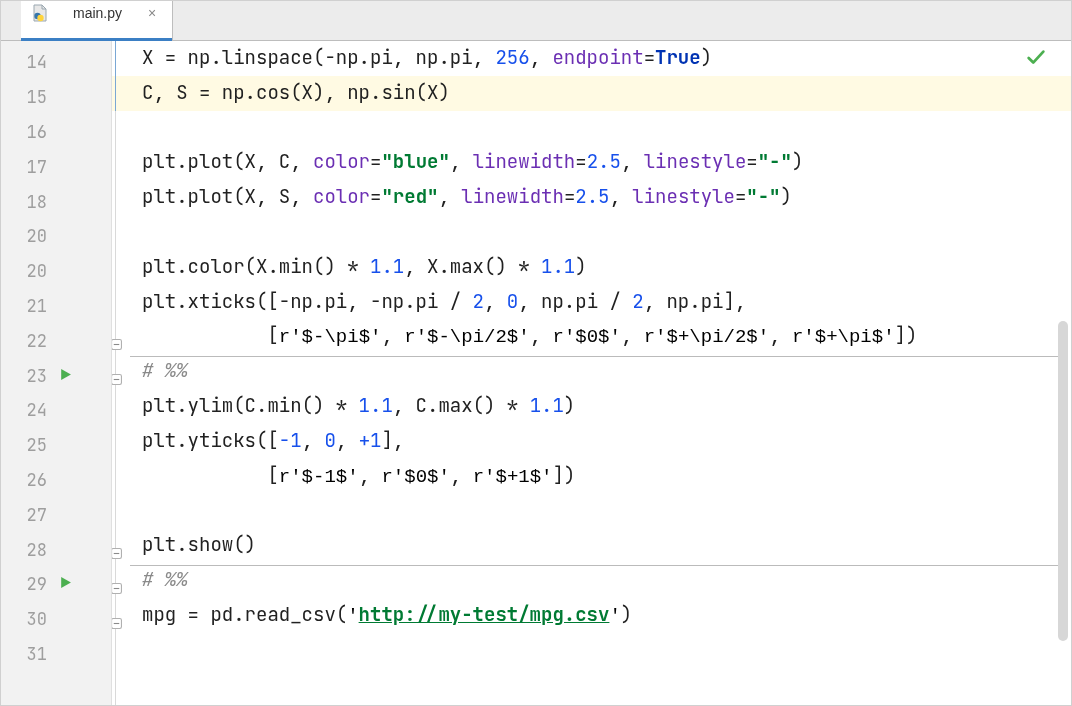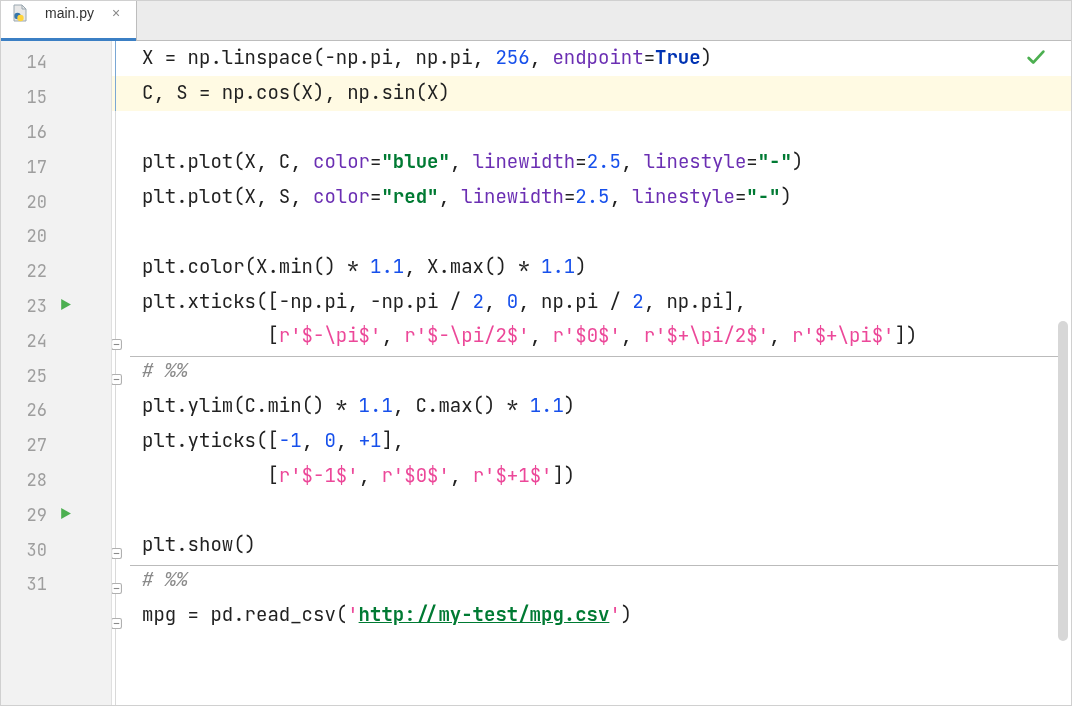--- a/index.html
+++ b/index.html
@@ -18,22 +18,23 @@
   border-bottom: 1px solid #bdbdbd;
   display: flex;
   align-items: stretch;
 }
 .tab {
   background: #fff;
   border-right: 1px solid #bdbdbd;
   display: flex;
   align-items: center;
   padding: 0 14px 15px 10px;
-  gap: 16px;
-  position: relative;
+  gap: 24px;
+  position: relative;
+  margin-left: 20px;
 }
 .tab::after {
   content: "";
   position: absolute;
   left: 0; right: 0; bottom: -1px;
   height: 3px;
   background: #3b7fc4;
 }
 .tab .file-icon {
   width: 18px; height: 18px;
@@ -140,21 +141,21 @@
 .cline.hl {
   background: #fffae3;
   margin-left: -30px;
   padding-left: 30px;
   margin-right: -800px;
   padding-right: 800px;
 }
 .tk-kw { color: #0033b3; font-weight: bold; }
 .tk-num { color: #1750eb; }
 .tk-str { color: #007a33; font-weight: 600; }
-.tk-strp { color: #ec4899; }
+.tk-strp { color: #000000; font-family: Liberation Mono, monospace; }
 .tk-kwarg { color: #6b2fb3; }
 .tk-cm { color: #8a8a8a; font-style: italic; }
 .tk-url { color: #007a33; font-weight: 600; text-decoration: underline; }
 
 .scrollbar-track {
   position: absolute;
   right: 3px;
   top: 280px;
   width: 10px;
   height: 320px;
@@ -189,24 +190,30 @@
         <div class="gline">
           <span class="lnum">15</span>
         </div>
         <div class="gline">
           <span class="lnum">16</span>
         </div>
         <div class="gline">
           <span class="lnum">17</span>
         </div>
         <div class="gline">
+          <span class="lnum">18</span>
+        </div>
+        <div class="gline">
           <span class="lnum">20</span>
         </div>
         <div class="gline">
           <span class="lnum">20</span>
+        </div>
+        <div class="gline">
+          <span class="lnum">21</span>
         </div>
         <div class="gline">
           <span class="lnum">22</span>
         </div>
         <div class="gline">
           <span class="lnum">23</span>
           <span class="run-mark"><svg viewBox="0 0 12 12">
               <path d="M2 1 L11 6 L2 11 Z" fill="currentColor"></path>
             </svg></span>
         </div>

